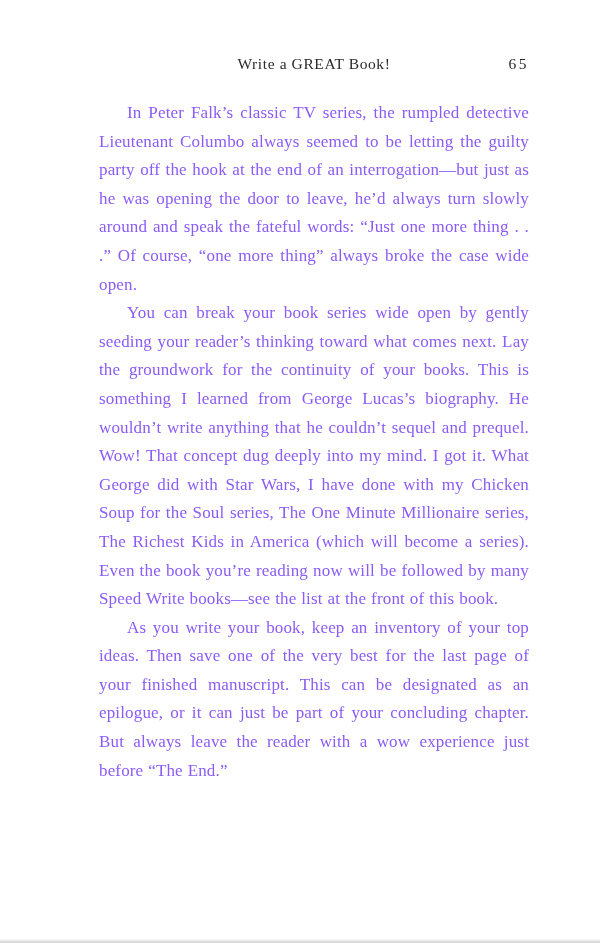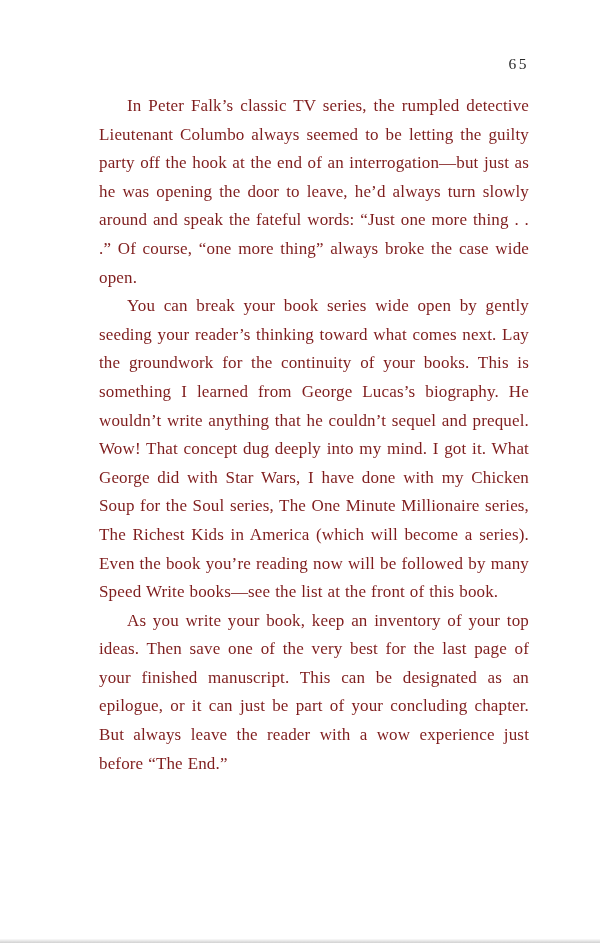--- a/index.html
+++ b/index.html
@@ -43,27 +43,27 @@
   .running-head .page-number {
     position: absolute;
     right: 0;
     top: 0;
     letter-spacing: 2.5px;
     font-size: 15.5px;
     color: #2b2b2b;
     text-align: right;
   }
   .page-body {
-    margin-top: 15px;
+    margin-top: 22px;
     text-align: justify;
     font-size: 17px;
     line-height: 28.6px;
     letter-spacing: 0.15px;
     word-spacing: 0.5px;
-    color: #7f1d1d;
+    color: #8b5cf6;
   }
   .page-body p.para {
     margin: 0;
     text-indent: 28px;
   }
   .page-body span.italic {
   }
   .page-edge {
     position: absolute;
     left: 0;
@@ -72,20 +72,21 @@
     height: 4px;
     background: linear-gradient(to bottom, rgba(0,0,0,0.02), rgba(0,0,0,0.18));
   }
 </style>
 </head>
 <body>
 
 <div class="page">
   <div class="text-column">
     <div class="running-head">
+      <span class="title">Write a GREAT Book!</span>
       <span class="page-number">65</span>
     </div>
     <div class="page-body">
         <p class="para"><span>In Peter Falk’s classic TV series, the rumpled detective Lieutenant Columbo always seemed to be letting the guilty party off the hook at the end of an interrogation—but just as he was opening the door to leave, he’d always turn slowly around and speak the fateful words: “Just one more thing . . .” Of course, “one more thing” always broke the case wide open.</span></p>
         <p class="para"><span>You can break your book series wide open by gently seeding your reader’s thinking toward what comes next. Lay the groundwork for the continuity of your books. This is something I learned from George Lucas’s biography. He wouldn’t write anything that he couldn’t sequel and prequel. Wow! That concept dug deeply into my mind. I got it. What George did with </span><span class="italic">Star Wars</span><span>, I have done with my Chicken Soup for the Soul series, The One Minute Millionaire series, </span><span class="italic">The Richest Kids in America</span><span> (which will become a series). Even the book you’re reading now will be followed by many Speed Write books—see the list at the front of this book.</span></p>
         <p class="para"><span>As you write your book, keep an inventory of your top ideas. Then save one of the very best for the last page of your finished manuscript. This can be designated as an epilogue, or it can just be part of your concluding chapter. But always leave the reader with a </span><span class="italic">wow</span><span> experience just before “The End.”</span></p>
       </div>
   </div>
   <div class="page-edge"></div>
 </div>

